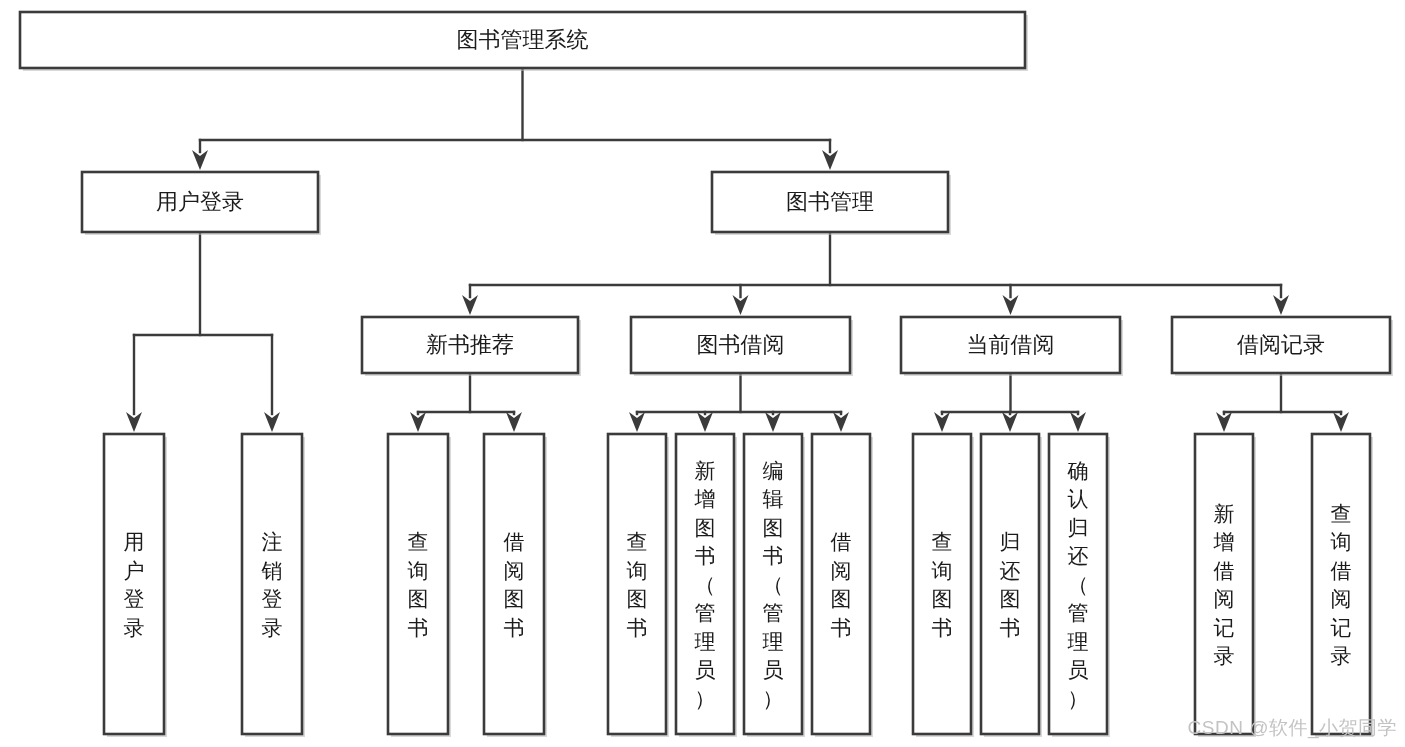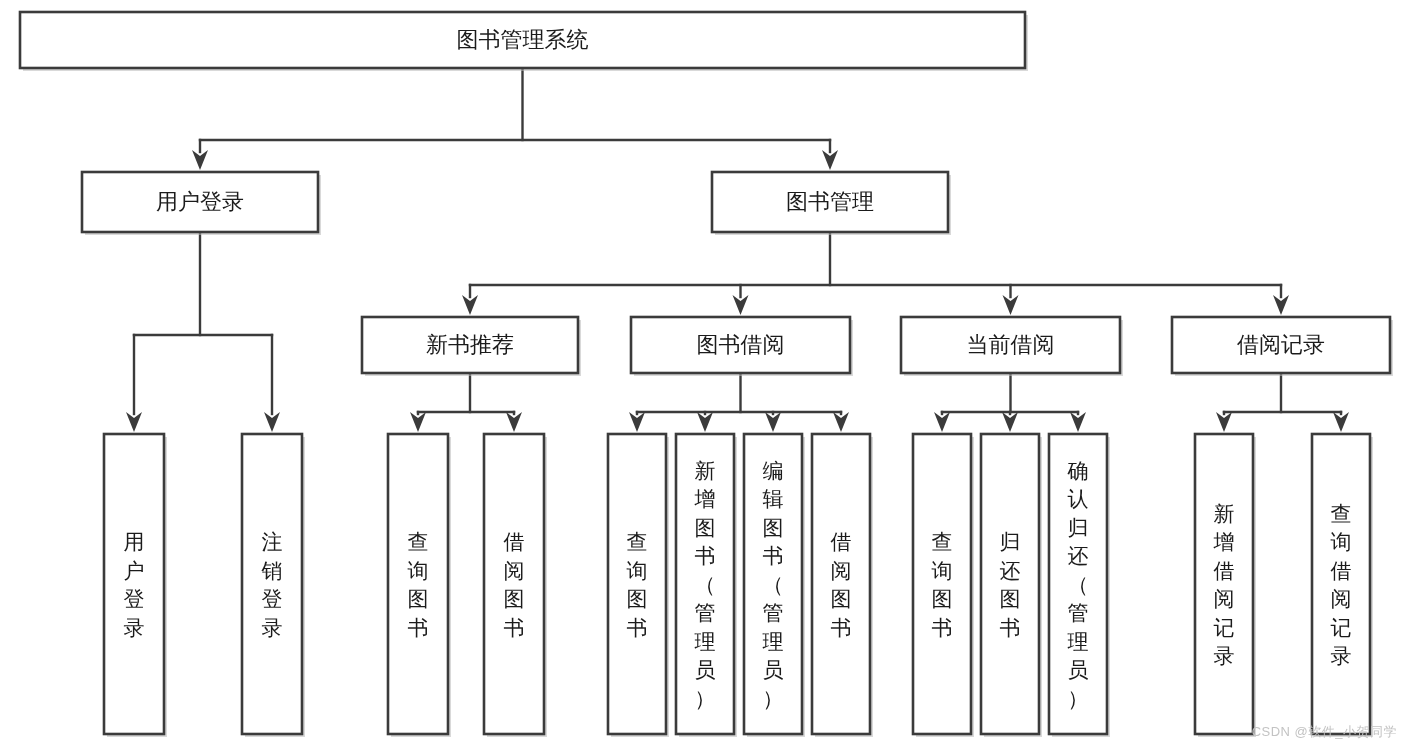--- a/index.html
+++ b/index.html
@@ -52,21 +52,21 @@
     font-family: "Liberation Sans", "DejaVu Sans", sans-serif;
     font-size: 21px;
     fill: #1b1b1b;
     text-anchor: middle;
   }
   .watermark {
     position: absolute;
     right: 8px;
     bottom: 6px;
     font-family: "Liberation Sans", "DejaVu Sans", sans-serif;
-    font-size: 13px;
+    font-size: 19px;
     color: #c3c3c3;
     letter-spacing: 0.5px;
     white-space: nowrap;
     user-select: none;
   }
 </style>
 </head>
 <body>
 
 <div id="canvas-wrap">

